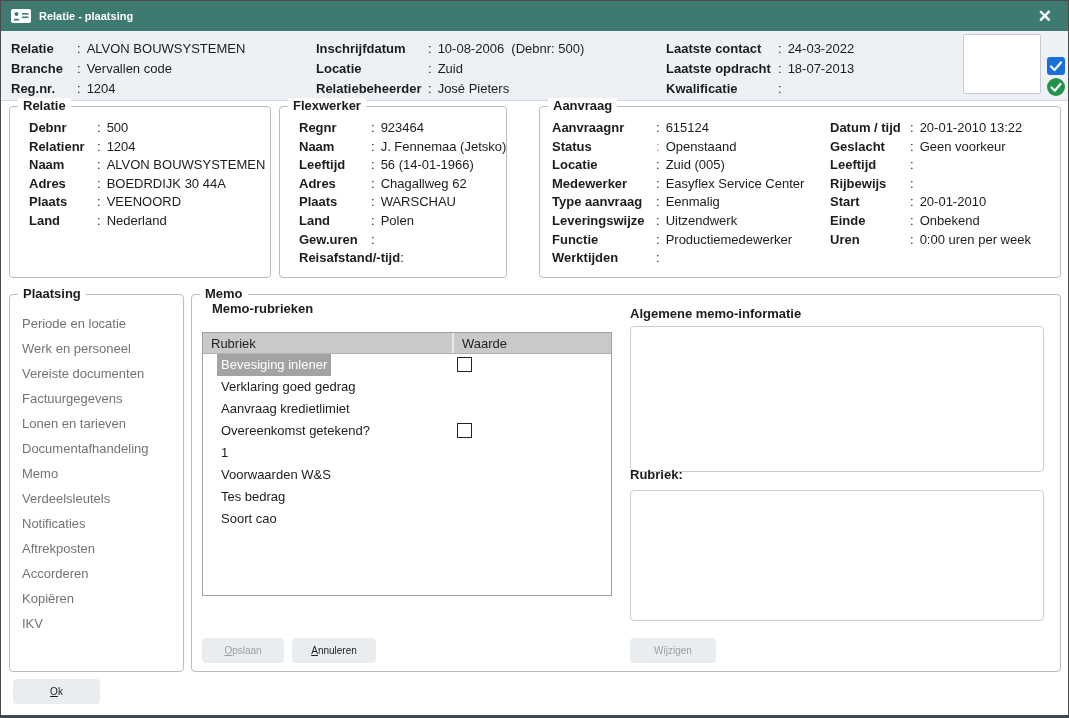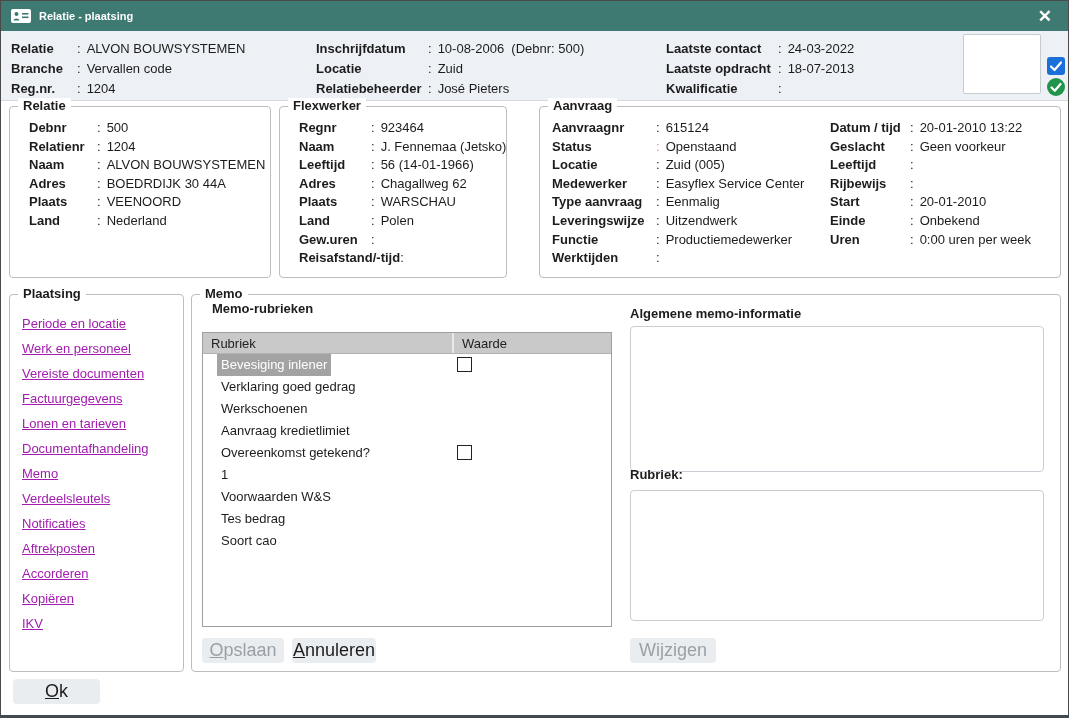--- a/index.html
+++ b/index.html
@@ -55,43 +55,43 @@
   .gbox .lv-row { height:18.6px; line-height:18.6px; white-space:nowrap; }
   .box-relatie .lbl { min-width:68px; }
   .box-flexwerker .lbl { min-width:72px; }
   .aanv-left  { left:12px !important; }
   .aanv-left .lbl { min-width:104px; }
   .aanv-right { left:290px !important; }
   .aanv-right .lbl { min-width:80px; }
   
   .links { position:absolute; left:12px; top:16px; }
   .links a {
-    display:block; height:25px; line-height:25px; color:#a21caf;
-    text-decoration:underline; cursor:pointer; white-space:nowrap;
+    display:block; height:25px; line-height:25px; color:#737373;
+    cursor:pointer; white-space:nowrap;
   }
   
   .memo-sub-title { position:absolute; left:20px; top:6px; font-weight:bold; }
   .memo-table {
-    position:absolute; left:10px; top:37px; width:410px; height:295px;
+    position:absolute; left:10px; top:37px; width:410px; height:264px;
     border:1px solid #9aa0a5; background:#fff;
   }
   .mt-header { display:flex; height:21px; background:#C9C9C9; border-bottom:1px solid #b2b2b2; }
   .mt-header .hc { line-height:21px; padding-left:8px; color:#222; }
   .mt-header .hc1 { width:251px; border-right:2px solid #e9e9e9; }
   .mt-header .hc2 { flex:1; }
   .m-row { position:relative; height:22px; line-height:22px; padding-left:14px; cursor:default; }
   .m-label { display:inline-block; padding:0 4px; }
   .m-row.selected .m-label { background:#A3A3A3; color:#fff; }
   .m-check {
     position:absolute; left:254px; top:3px; width:15px; height:15px;
     background:#fff; border:1px solid #222; display:inline-block; cursor:pointer;
   }
   .btn {
     position:absolute; height:25px; background:#e9edf0; border:none; border-radius:4px;
-    font-family:"Liberation Sans", sans-serif; font-size:18px; color:#1c1c1c;
+    font-family:"Liberation Sans", sans-serif; font-size:10px; color:#1c1c1c;
     display:flex; align-items:center; justify-content:center; cursor:pointer; padding:12px 14px;
   }
   .btn .accel { display:block; }
   .btn .accel::first-letter { text-decoration:underline; }
   .btn.disabled { color:#9aa0a5; cursor:default; }
   .btn-opslaan  { left:10px;  top:343px; width:82px; }
   .btn-annuleren{ left:100px; top:343px; width:84px; }
   .btn-wijzigen { left:438px; top:343px; width:86px; }
   .memo-right-label { position:absolute; font-weight:bold; left:438px; }
   .lbl-algemene { top:11px; }
@@ -229,21 +229,20 @@
     <div class="memo-table">
       <div class="mt-header">
         <div class="hc hc1">Rubriek</div>
         <div class="hc hc2">Waarde</div>
       </div>
       <div class="m-row selected">
         <span class="m-label">Bevesiging inlener</span>
         <span class="m-check"></span>
       </div>
       <div class="m-row"><span class="m-label">Verklaring goed gedrag</span></div>
-      <div class="m-row"><span class="m-label">Werkschoenen</span></div>
       <div class="m-row"><span class="m-label">Aanvraag kredietlimiet</span></div>
       <div class="m-row">
         <span class="m-label">Overeenkomst getekend?</span>
         <span class="m-check"></span>
       </div>
       <div class="m-row"><span class="m-label">1</span></div>
       <div class="m-row"><span class="m-label">Voorwaarden W&amp;S</span></div>
       <div class="m-row"><span class="m-label">Tes bedrag</span></div>
       <div class="m-row"><span class="m-label">Soort cao</span></div>
     </div>

